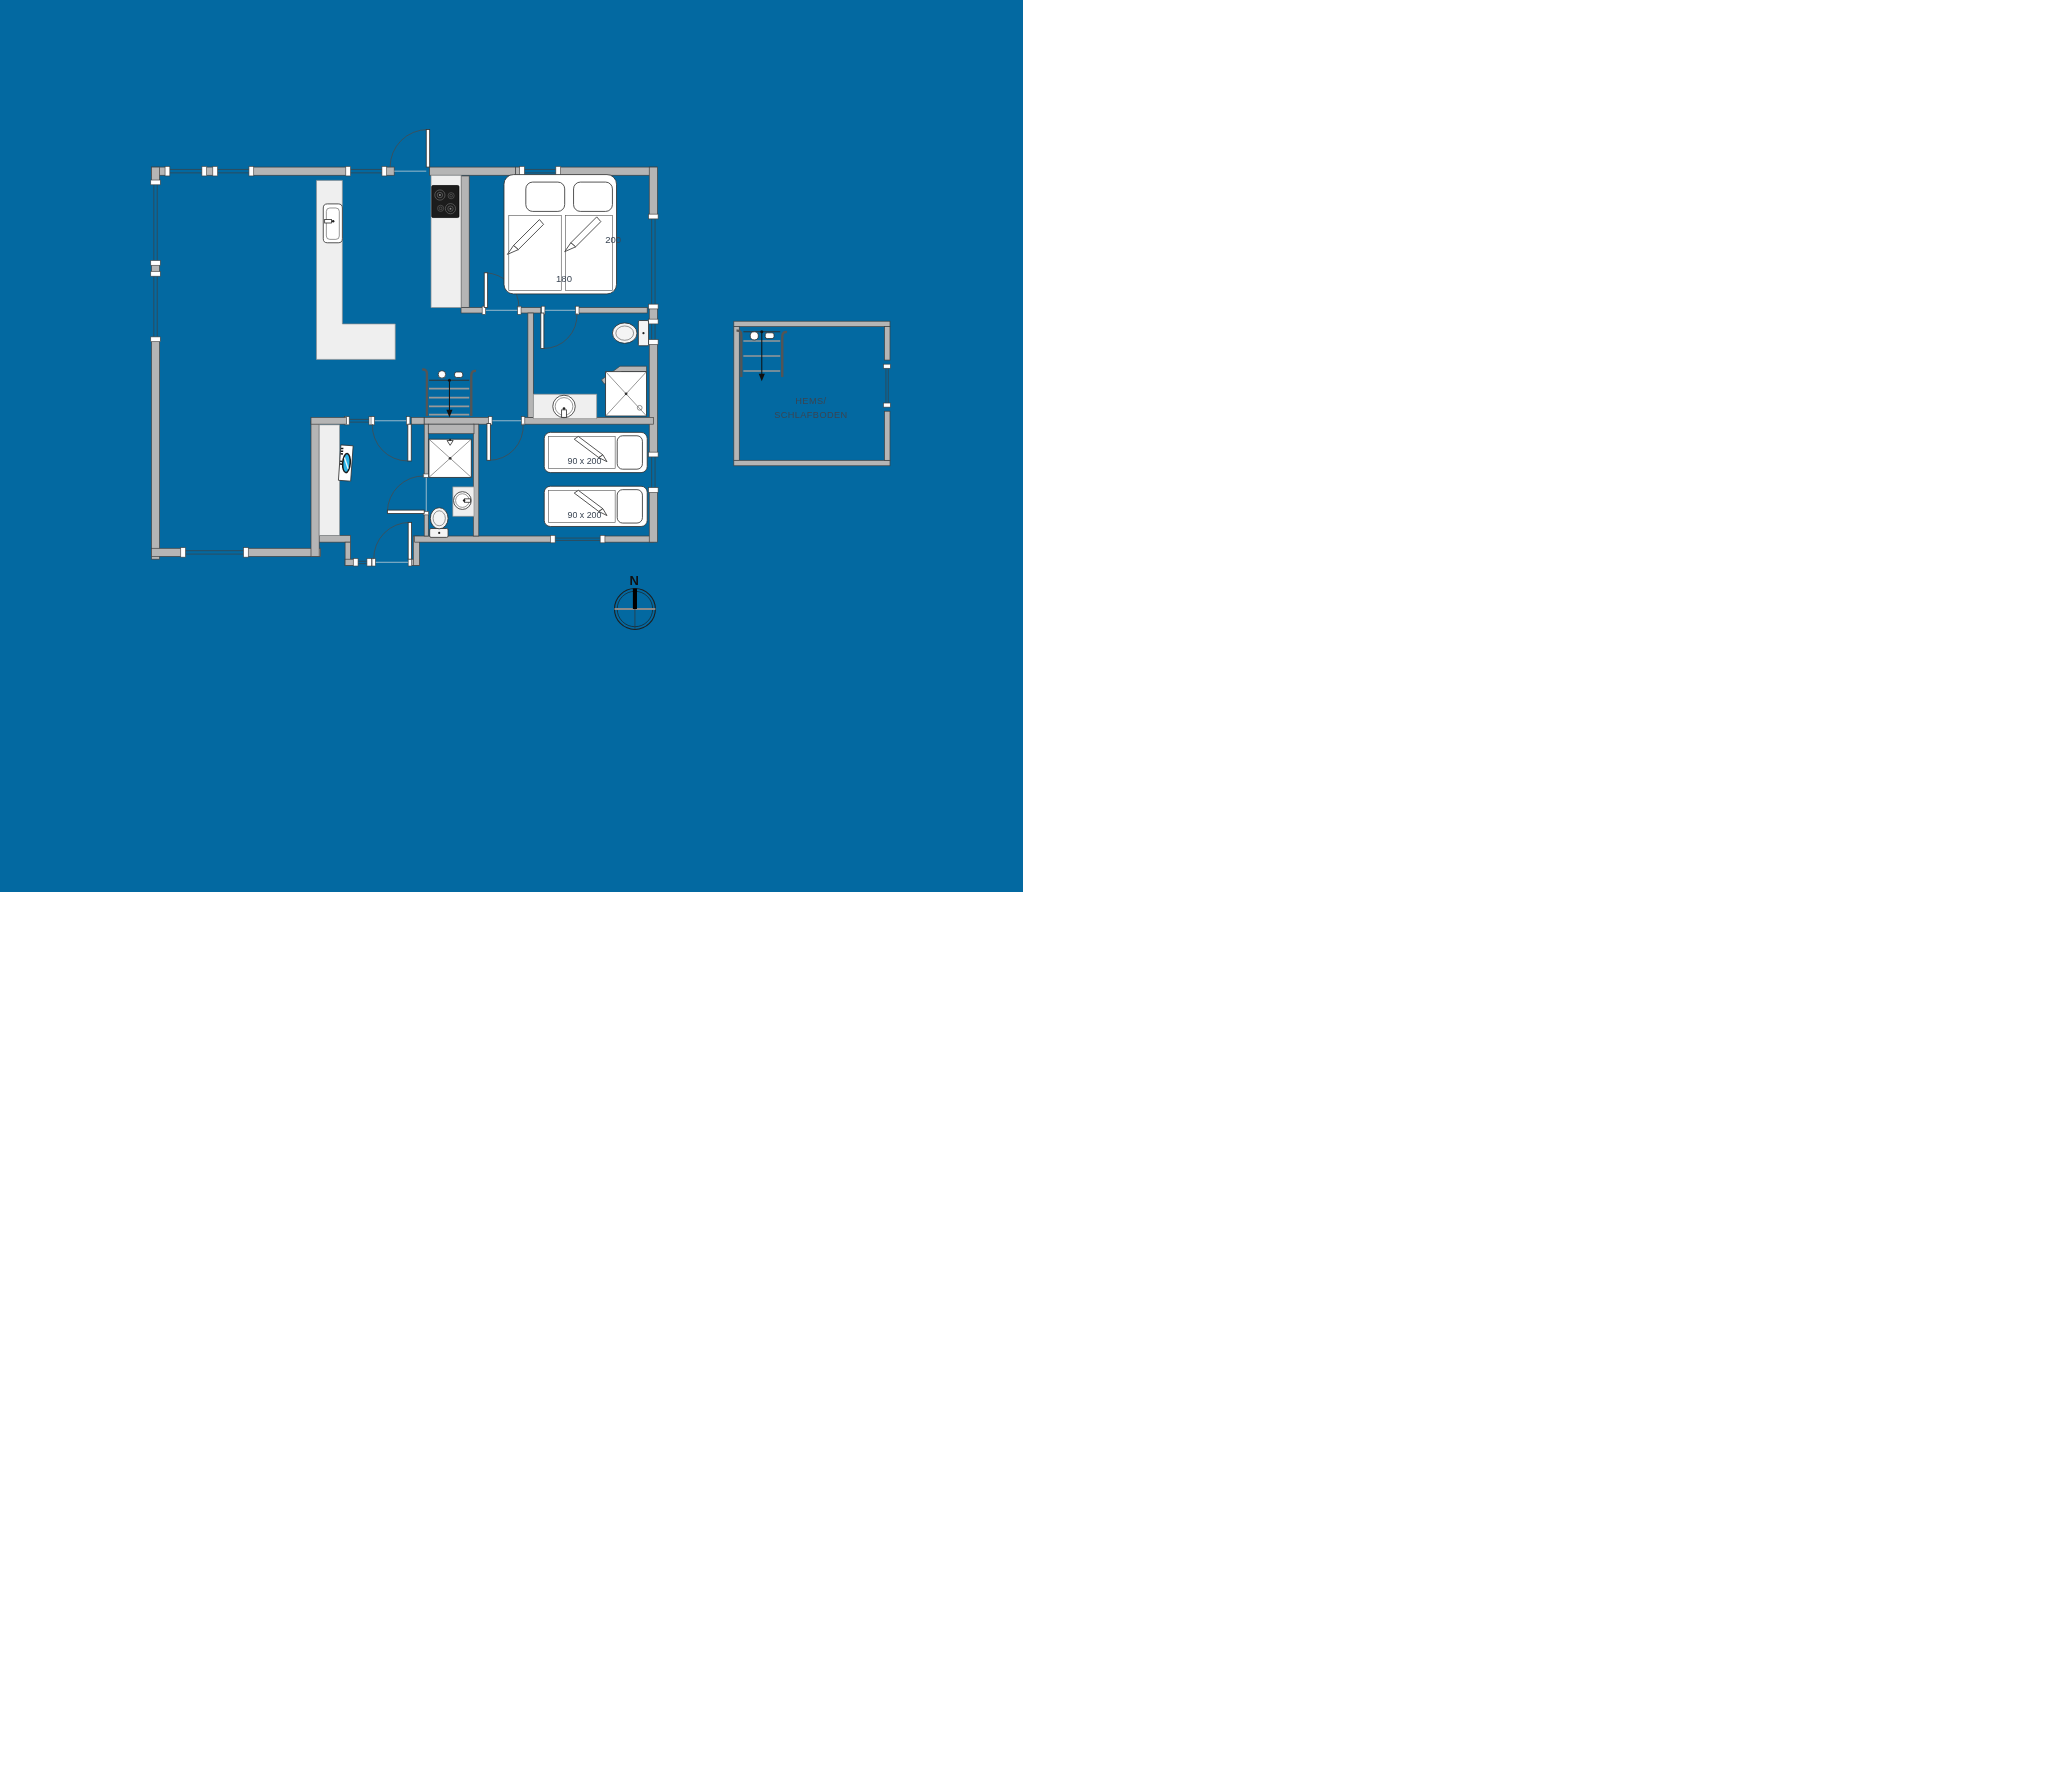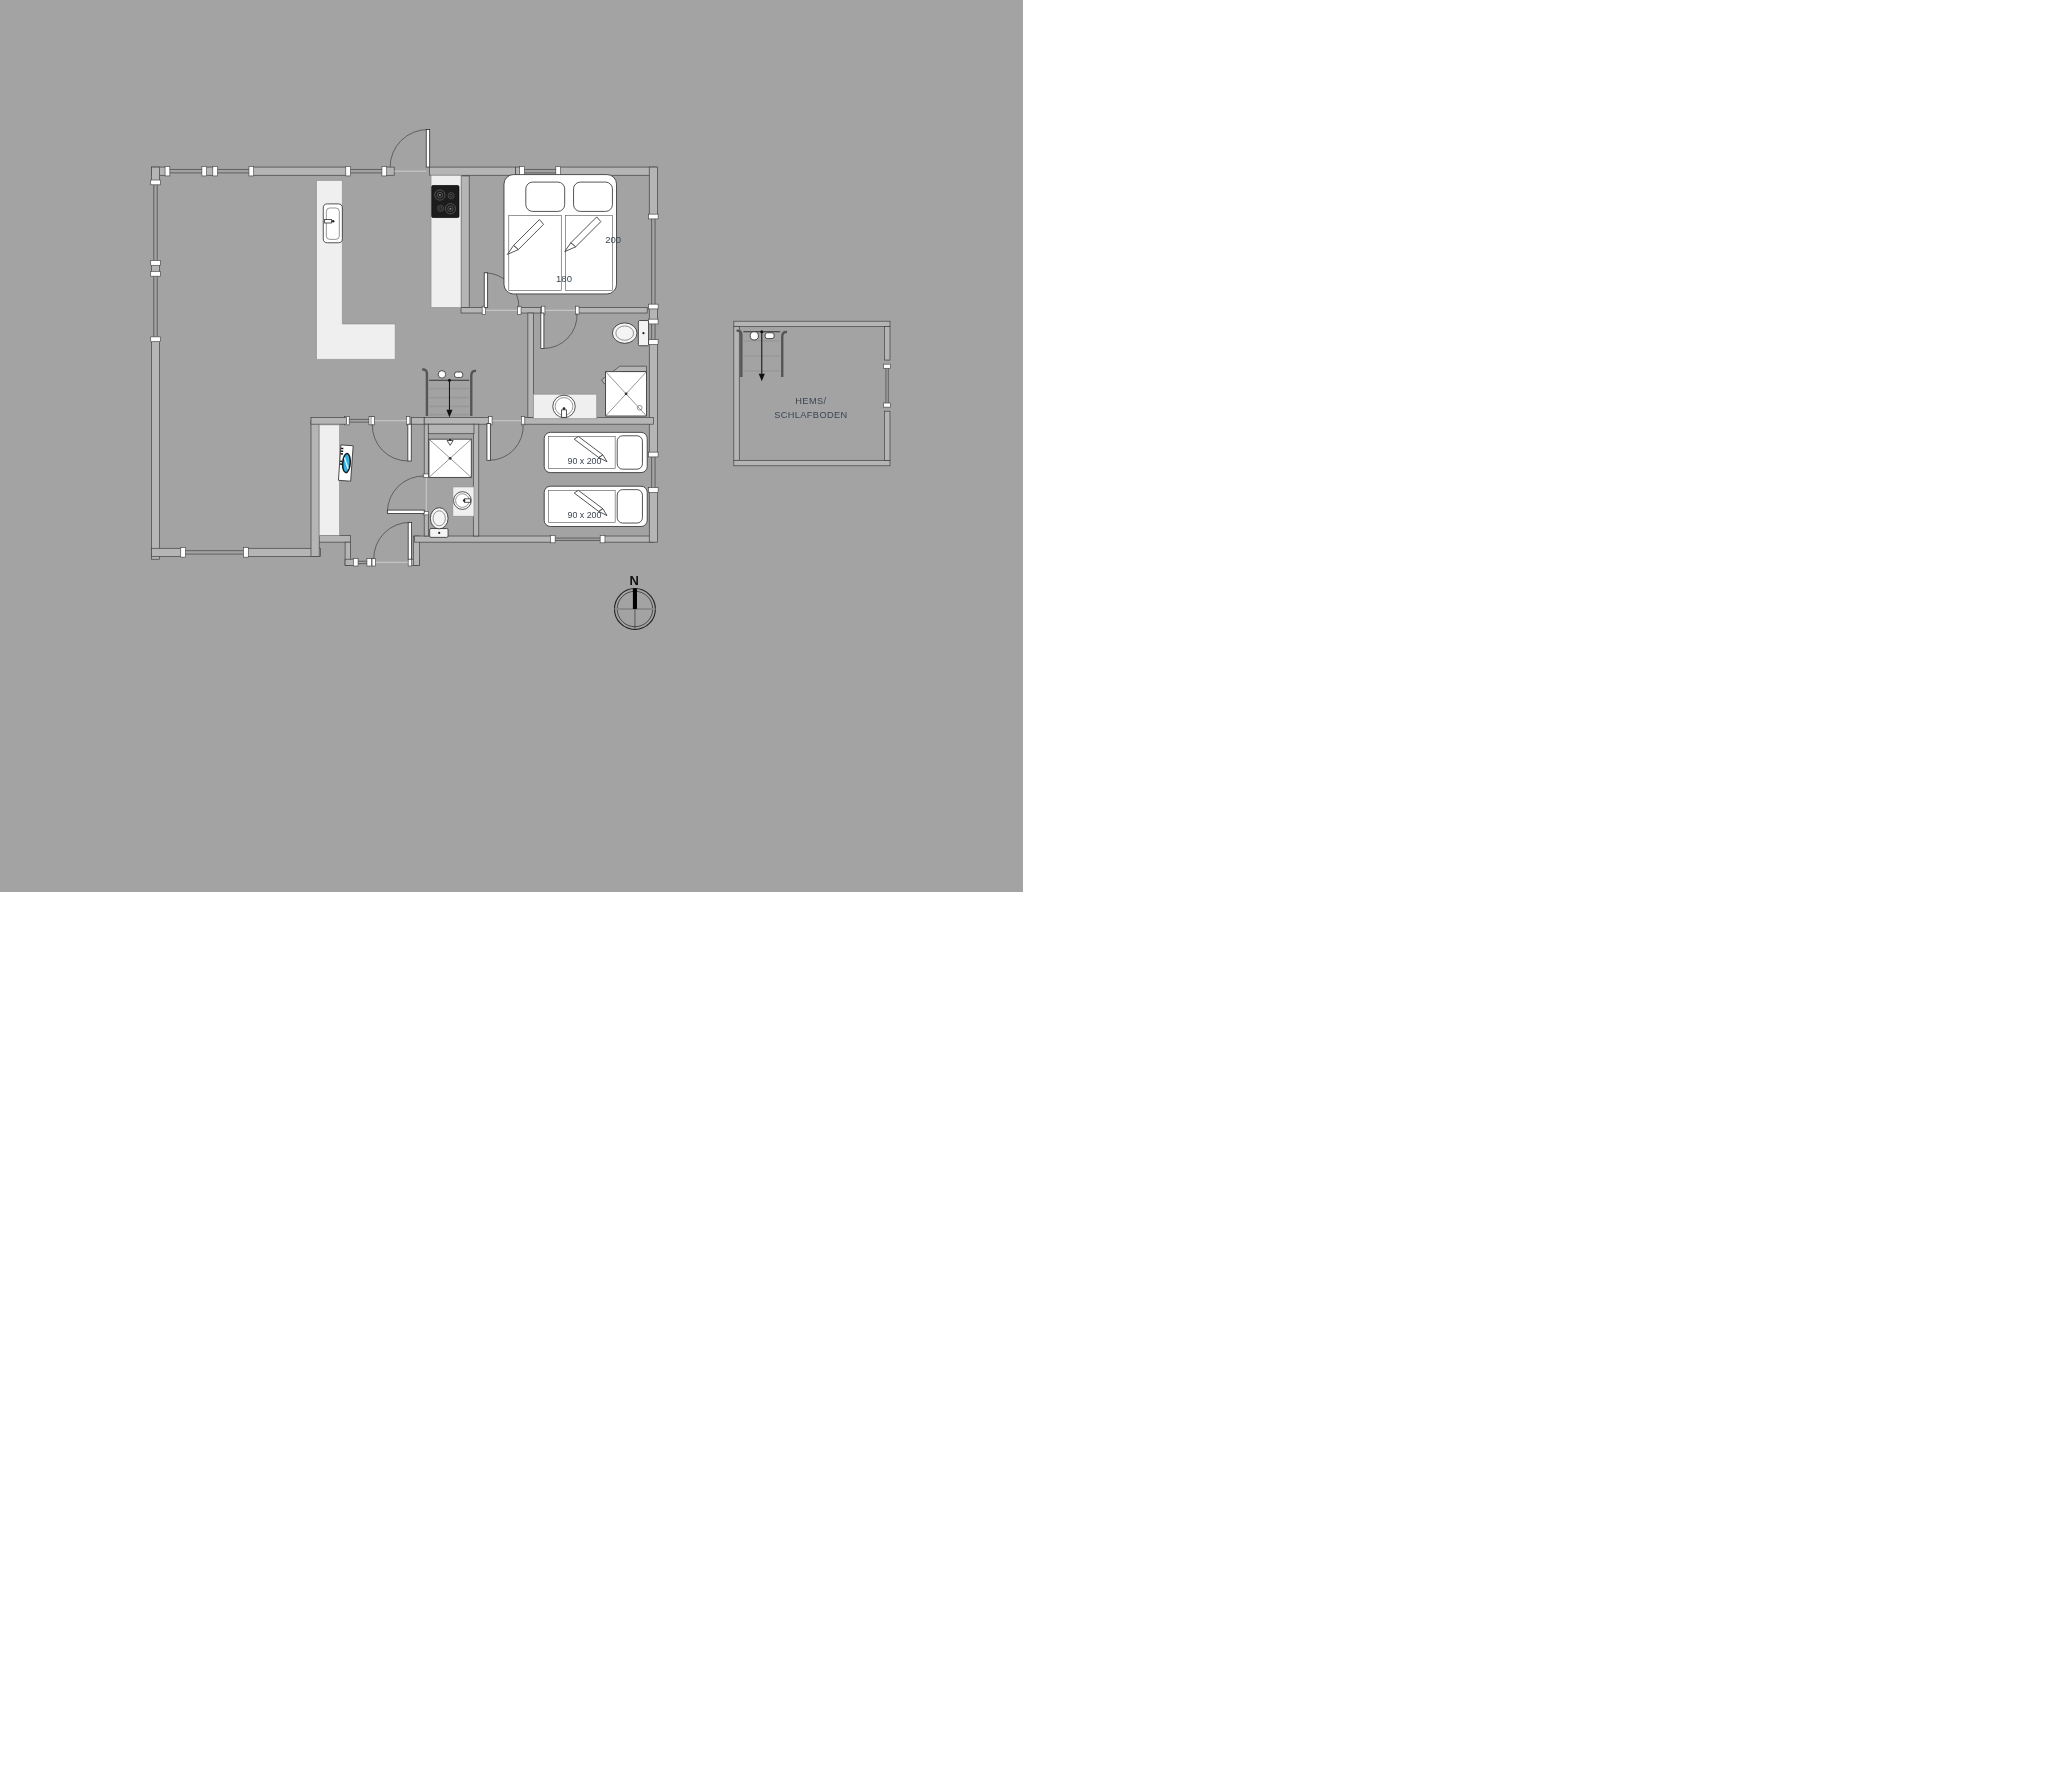--- a/index.html
+++ b/index.html
@@ -1,16 +1,16 @@
 <!DOCTYPE html>
 <html style="--wall: #b5b5b5; --wall-outline: #3f3f3f; --counter: #efefef; --cooktop: #1c1c1c; --washer-screen: #2ab4e8; --dim-text: #3a4553;font-size:11px"><head>
 <meta charset="utf-8">
 <style>
   html,body{margin:0;padding:0;background:#ffffff;}
-  .page{width:1023px;height:892px;position:relative;background:#a3a3a3;font-family:"Liberation Sans",sans-serif;}
+  .page{width:1023px;height:892px;position:relative;background:#0369a1;font-family:"Liberation Sans",sans-serif;}
   svg{display:block}
   .wall{fill:var(--wall,#b5b5b5);stroke:var(--wall-outline,#3f3f3f);stroke-width:1;}
   .glass{stroke:var(--wall-outline,#3f3f3f);stroke-width:1;fill:none;}
   .cap{fill:#ffffff;stroke:var(--wall-outline,#3f3f3f);stroke-width:0.9;}
   .jamb{fill:#ffffff;stroke:var(--wall-outline,#3f3f3f);stroke-width:0.9;}
   .arc{fill:none;stroke:#4a4a4a;stroke-width:1.1;}
   .leaf{fill:#ffffff;stroke:#333333;stroke-width:1.2;}
   .thresh{stroke:#e0e0e0;stroke-width:1;}
   .counter{fill:var(--counter,#f0f0f0);stroke:#8f8f8f;stroke-width:1;}
   .fix{fill:#f4f4f4;stroke:#2f2f2f;stroke-width:1.2;}

